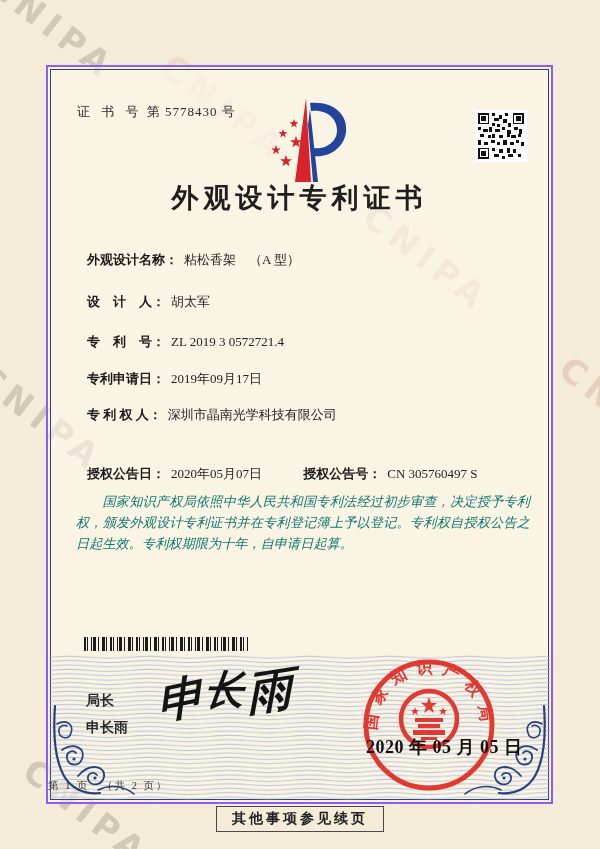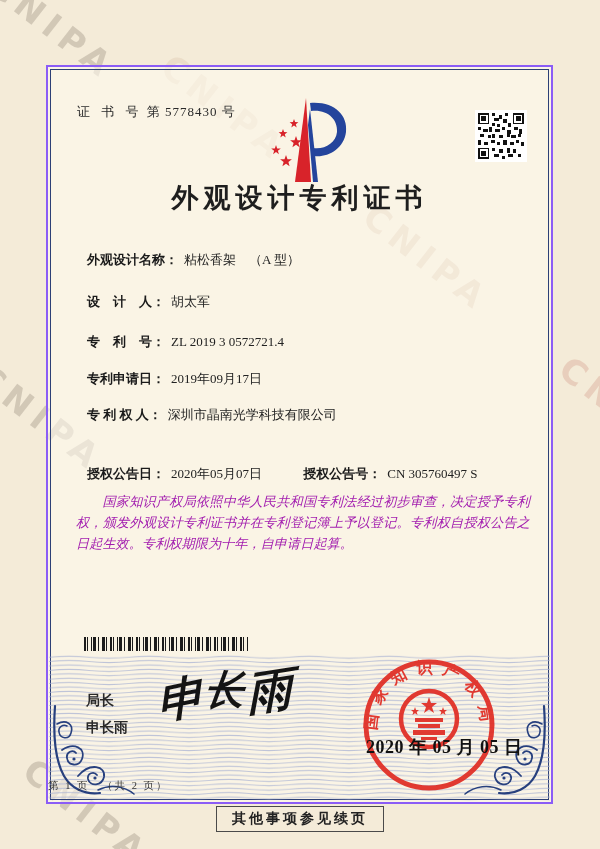--- a/index.html
+++ b/index.html
@@ -30,21 +30,21 @@
   .title { position:absolute; left:0; top:113px; width:100%; text-align:center;
            font-size:27px; font-weight:bold; letter-spacing:5px; color:#1e1e1e; }
 
   .row { position:absolute; left:39px; font-size:13px; color:#1a1a1a; white-space:nowrap; }
   .row .lab { font-weight:600; }
   .row .val { margin-left:6px; color:#222; }
   .row .val-sm { font-size:11px; letter-spacing:0; }
   .row .pair2 { margin-left:38px; }
 
   .body-text { position:absolute; left:28px; top:424px; width:454px; font-size:13.2px;
-               line-height:21px; color:#a21caf; font-style:italic; text-align:justify; }
+               line-height:21px; color:#0f766e; font-style:italic; text-align:justify; }
   .body-text p { text-indent:2em; }
 
   .barcode { position:absolute; left:36px; top:570px; width:164px; height:14px;
     background:repeating-linear-gradient(90deg,
       #1b1b1b 0 2px, #f8f2e2 2px 3px, #1b1b1b 3px 4px, #f8f2e2 4px 7px,
       #1b1b1b 7px 8px, #f8f2e2 8px 9px, #1b1b1b 9px 12px, #f8f2e2 12px 14px,
       #1b1b1b 14px 15px, #f8f2e2 15px 18px, #1b1b1b 18px 21px, #f8f2e2 21px 22px,
       #1b1b1b 22px 23px, #f8f2e2 23px 26px); }
 
   .wavezone { position:absolute; left:1px; right:1px; bottom:1px; height:146px; overflow:hidden; }

